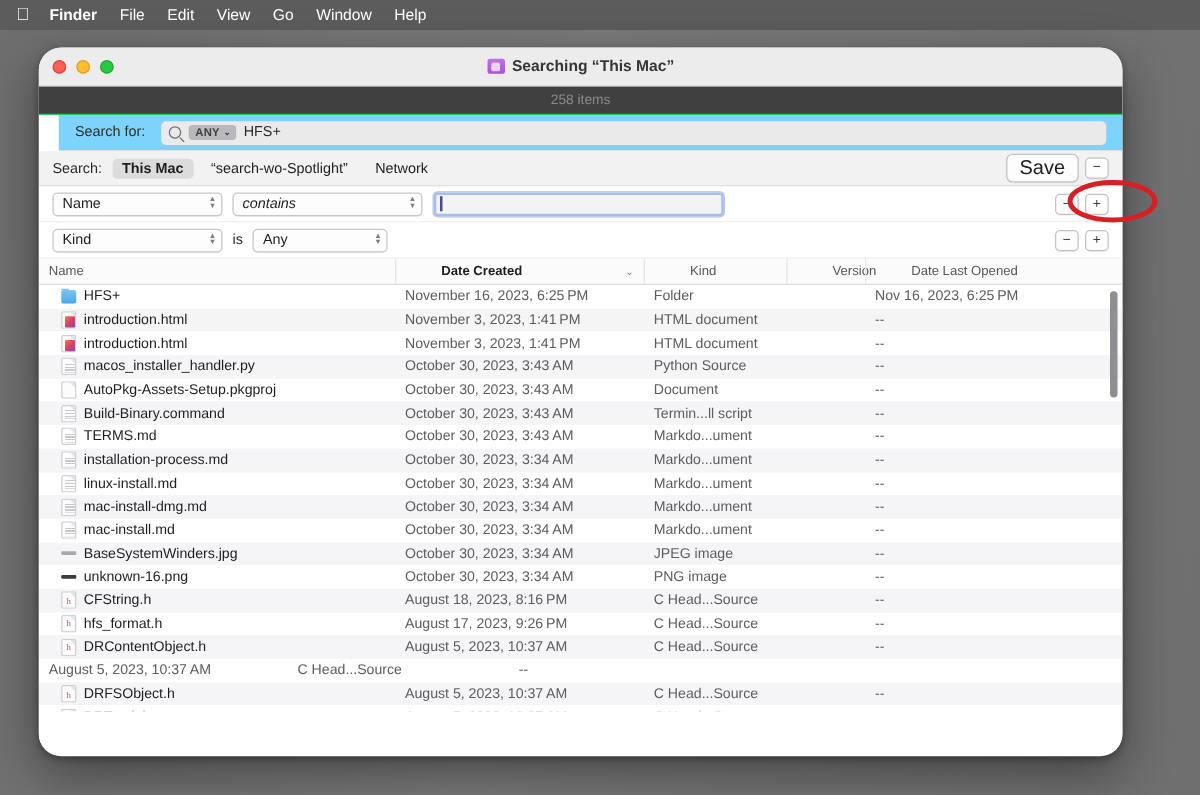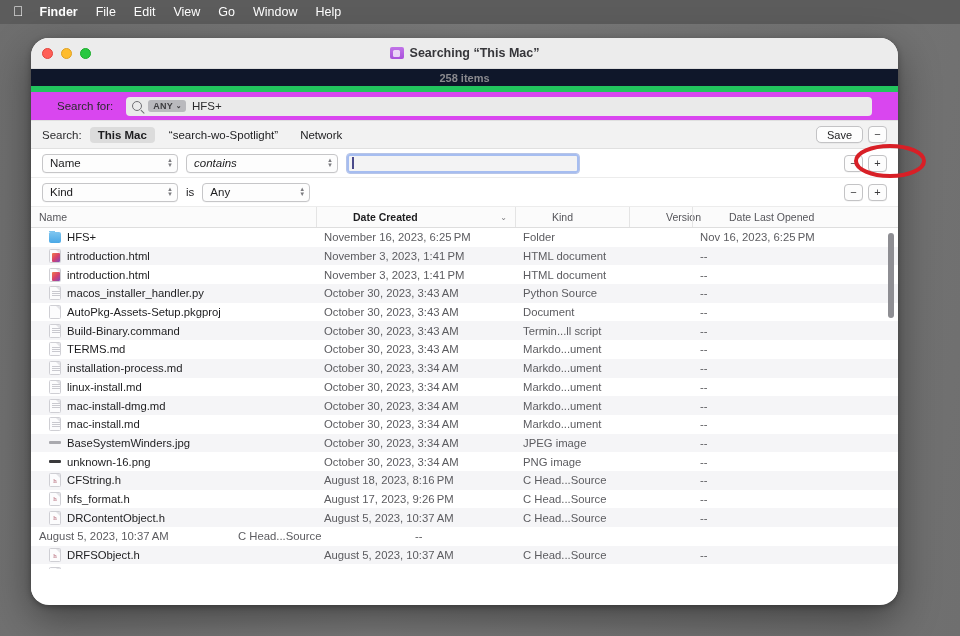--- a/index.html
+++ b/index.html
@@ -60,33 +60,33 @@
     position: relative; flex: none;
   }
   .smart-folder-icon::after {
     content: ""; position: absolute; left: 3.5px; top: 2.5px;
     width: 7px; height: 7px; border-radius: 1.5px;
     background: rgba(255,255,255,0.72);
   }
 
   
   #itemcount {
-    height: 23px; background: #0f172a;
+    height: 23px; background: #404040;
     display: flex; align-items: center; justify-content: center;
     font-size: 11px; color: #8a8a8e;
-    border-bottom: 6px solid #22c55e;
-    font-weight: bold;
+    border-bottom: 1px solid #22c55e;
   }
 
   
   #searchfor {
-    height: 29px; background: #d946ef;
+    height: 29px; background: #7dd3fc;
     display: flex; align-items: center;
-    padding: 0 26px;
+    padding: 0 13px;
     border-bottom: 1px solid #e0e0e0;
+    margin-left: 16px;
   }
   #searchfor .lbl { font-size: 11.5px; color: #2b2b2d; margin-right: 13px; }
   .tokenfield {
     flex: 1; height: 19px; background: #eaeaea; border-radius: 4px;
     display: flex; align-items: center; padding: 0 6px; gap: 6px;
   }
   .mag {
     width: 10px; height: 10px; border: 1.4px solid #6f6f73; border-radius: 50%;
     position: relative; flex: none;
   }
@@ -113,21 +113,21 @@
     position: relative;
   }
   #scopebar .lbl { font-size: 11.5px; color: #2b2b2d; margin-right: 8px; }
   .scope-tab {
     font-size: 11.5px; color: #1d1d1f; padding: 2px 8px; border-radius: 4px;
     margin-right: 6px; white-space: nowrap;
   }
   .scope-tab.active { background: #dcdcdc; font-weight: bold; }
   .right-ctrls { margin-left: auto; display: flex; align-items: center; gap: 5px; }
   .save-btn {
-    font-size: 11px; color: #1d1d1f; background: #fdfdfd;
+    font-size: 16px; color: #1d1d1f; background: #fdfdfd;
     border: 1px solid #c3c3c5; border-radius: 5px;
     padding: 1.5px 10px; box-shadow: 0 0.5px 0.5px rgba(0,0,0,0.07);
   }
   .pm-btn {
     width: 19px; height: 17px; background: #fdfdfd;
     border: 1px solid #c3c3c5; border-radius: 4px;
     display: flex; align-items: center; justify-content: center;
     font-size: 11px; color: #3a3a3c; line-height: 1;
     box-shadow: 0 0.5px 0.5px rgba(0,0,0,0.07);
   }

